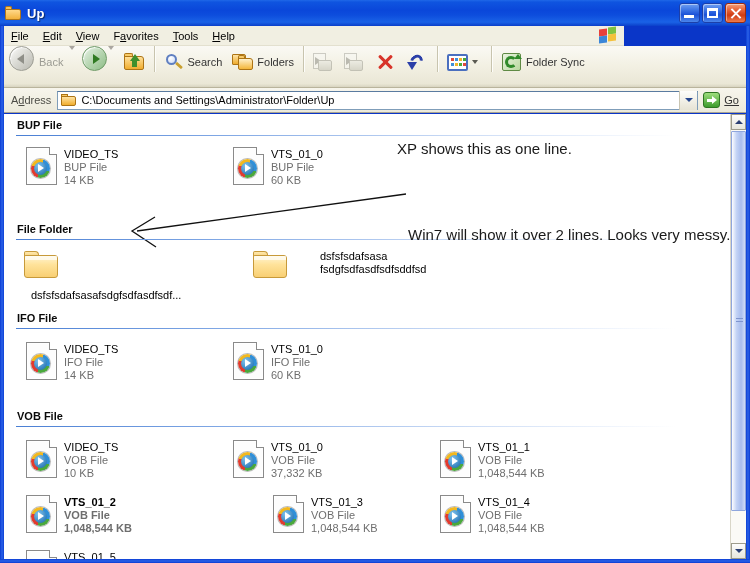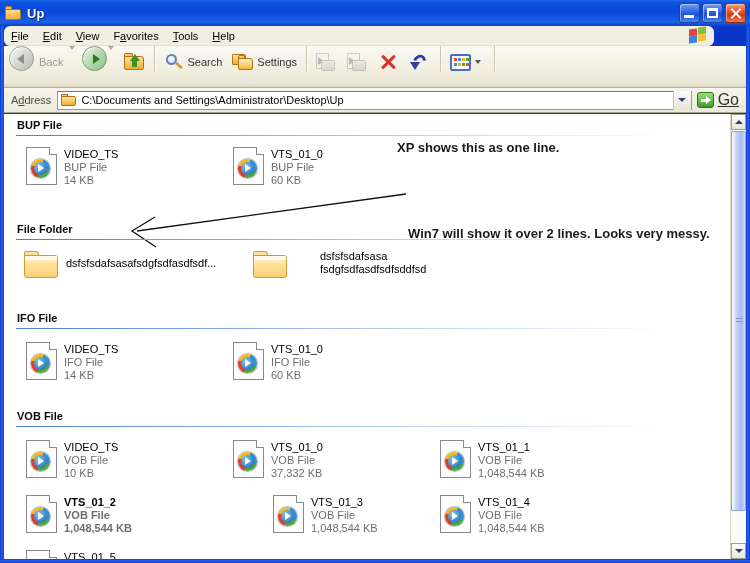--- a/index.html
+++ b/index.html
@@ -40,23 +40,23 @@
      background:linear-gradient(to bottom,#f5a07a 0%,#e8663a 32%,#cf3c12 62%,#ef7c4c 100%);}
   .tbb i{position:absolute;background:#fff;display:block;}
   .tbb.min i{left:4px;bottom:4px;width:10px;height:3px;}
   .tbb.max i{left:4px;top:4px;width:11px;height:10px;background:transparent;
      border:2px solid #fff;border-top-width:3px;box-sizing:border-box;}
   .tbb.close i{left:9px;top:3px;width:2px;height:13px;transform:rotate(45deg);
      box-shadow:0 0 0 0;}
   .tbb.close i.b{transform:rotate(-45deg);}
 
   
-  .menubar{position:absolute;left:4px;top:26px;width:710px;height:20px;
+  .menubar{position:absolute;left:4px;top:26px;width:620px;height:20px;
     background:#f1efe2;display:flex;align-items:center;
-    border-bottom:1px solid #e3e0cf;box-sizing:border-box;border-radius:6px;}
+    border-bottom:1px solid #e3e0cf;box-sizing:border-box;}
   .menu-item{padding:2px 7px;color:#000;font-size:11px;cursor:default;}
   .menu-item u{text-decoration:underline;}
   .winflag{margin-left:auto;margin-right:6px;width:20px;height:17px;position:relative;}
   .winflag span{position:absolute;width:8px;height:7px;display:block;}
   .winflag .q1{left:1px;top:2px;background:#e8403a;transform:skewY(-7deg);}
   .winflag .q2{left:10px;top:0px;background:#7fc241;transform:skewY(-7deg);}
   .winflag .q3{left:1px;top:9px;background:#3b86d8;transform:skewY(-7deg);}
   .winflag .q4{left:10px;top:7px;background:#f5c13b;transform:skewY(-7deg);}
 
   
@@ -187,21 +187,21 @@
   .addr-drop .c{width:0;height:0;border-left:4px solid transparent;
     border-right:4px solid transparent;border-top:4px solid #26478f;}
   .go-btn{display:flex;align-items:center;gap:4px;padding:0 7px 0 5px;cursor:default;}
   .go-ico{width:17px;height:16px;border-radius:3px;position:relative;
     background:linear-gradient(to bottom,#9ede7d,#3d9b2d);border:1px solid #2e7522;
     box-sizing:border-box;}
   .go-ico .a{position:absolute;left:3px;top:6px;width:7px;height:3px;background:#fff;}
   .go-ico .h{position:absolute;left:8px;top:3px;width:0;height:0;
     border-top:4.5px solid transparent;border-bottom:4.5px solid transparent;
     border-left:5px solid #fff;}
-  .go-txt{font-size:16px;color:#333;text-decoration:underline;}
+  .go-txt{font-size:11px;color:#333;text-decoration:underline;}
 
   
   .content{position:absolute;left:4px;top:114px;width:730px;height:445px;
     background:#fff;overflow:hidden;}
   .grp{position:absolute;left:0;}
   .grp-hd{position:relative;height:19px;padding-left:13px;}
   .grp-hd .t{font-size:11px;font-weight:bold;color:#0a0a0a;line-height:15px;}
   .grp-hd .ln{position:absolute;left:12px;right:28px;bottom:1px;height:1px;
     background:linear-gradient(to right,#4a7fd4 0%,#7ea6e4 30%,#cfdef6 70%,#ffffff 100%);}
 
@@ -236,21 +236,21 @@
   .d-ico .back{position:absolute;left:0;top:2px;width:15px;height:6px;
     background:linear-gradient(to bottom,#ffe9ae,#f8d07a);border:1px solid #c79a3a;
     border-bottom:none;box-sizing:border-box;border-radius:2px 4px 0 0;}
   .d-ico .body{position:absolute;left:0;top:6px;width:34px;height:23px;
     background:linear-gradient(to bottom,#fff4d2 0%,#ffe39b 40%,#f8cf73 100%);
     border:1px solid #c79a3a;box-sizing:border-box;border-radius:2px 3px 3px 3px;}
   .d-ico .lip{position:absolute;left:1px;top:7px;width:32px;height:4px;
     background:rgba(255,255,255,.65);}
 
   
-  .anno{position:absolute;font-size:13px;color:#1a1a1a;white-space:nowrap;font-weight:bold;}
+  .anno{position:absolute;font-size:15px;color:#1a1a1a;white-space:nowrap;}
   .anno-svg{position:absolute;left:0;top:0;width:726px;height:445px;
     pointer-events:none;}
 
   
   .vsb{position:absolute;right:4px;top:114px;width:16px;height:445px;
     background:#fbfaf6;border-left:1px solid #d9d6c8;box-sizing:border-box;}
   .vsb .btn{position:absolute;left:0;width:15px;height:16px;
     background:linear-gradient(to bottom,#fdfdfd,#e7e6dc);
     border:1px solid #9e9c8c;box-sizing:border-box;
     display:flex;align-items:center;justify-content:center;}
@@ -341,21 +341,21 @@
       </div>
       <span>Search</span>
     </div>
 
     <div class="tbtn">
       <div class="ico-folders">
         <div class="bk"></div>
           <div class="ft2"></div>
           <div class="fr"></div>
       </div>
-      <span>Settings</span>
+      <span>Folders</span>
     </div>
 
     <div class="tb-sep"></div>
 
     <div class="tbtn">
       <div class="ico-mc">
         <div class="pg"></div>
           <div class="ar"></div>
           <div class="fd"></div>
       </div>
@@ -391,30 +391,38 @@
         <span class="r2 c1" style="background:#3f8fd8"></span>
         <span class="r2 c2" style="background:#f0b52c"></span>
         <span class="r2 c3" style="background:#4aa83c"></span>
         <span class="r2 c4" style="background:#e04a3c"></span>
       </div>
       <div class="tcaret"></div>
     </div>
 
     <div class="tb-sep"></div>
 
+    <div class="tbtn">
+      <div class="ico-sync">
+        <div class="sq"></div>
+          <div class="ring"></div>
+          <div class="t1"></div>
+      </div>
+      <span>Folder Sync</span>
+    </div>
   </div>
 
   <div class="addrbar">
     <div class="addr-lbl">A<u>d</u>dress</div>
     <div class="addr-field">
       <div class="fico">
           <div class="t"></div>
           <div class="b"></div>
         </div>
-      <div class="addr-text">C:\Documents and Settings\Administrator\Desktop\Up</div>
+      <div class="addr-text">C:\Documents and Settings\Administrator\Folder\Up</div>
       <div class="addr-drop">
         <div class="c"></div>
       </div>
     </div>
     <div class="go-btn">
       <div class="go-ico">
           <div class="a"></div>
           <div class="h"></div>
         </div>
       <div class="go-txt">Go</div>
@@ -464,21 +472,21 @@
         <div class="sub">60 KB</div>
       </div>
     </div>
 
     <div class="grp" style="top:100px;width:700px;margin-top:8px;">
       <div class="grp-hd">
         <div class="t">File Folder</div>
         <div class="ln"></div>
       </div>
     </div>
-    <div class="item" style="top:133px;left:20px;">
+    <div class="item" style="top:133px;left:20px;flex-direction:column;">
       <div class="d-ico">
         <div class="back"></div>
           <div class="body"></div>
           <div class="lip"></div>
       </div>
       <div class="ixt" style="padding-top:10px;">
         <div class="nm">dsfsfsdafsasafsdgfsdfasdfsdf...</div>
       </div>
     </div>
     <div class="item" style="top:133px;left:249px;">

